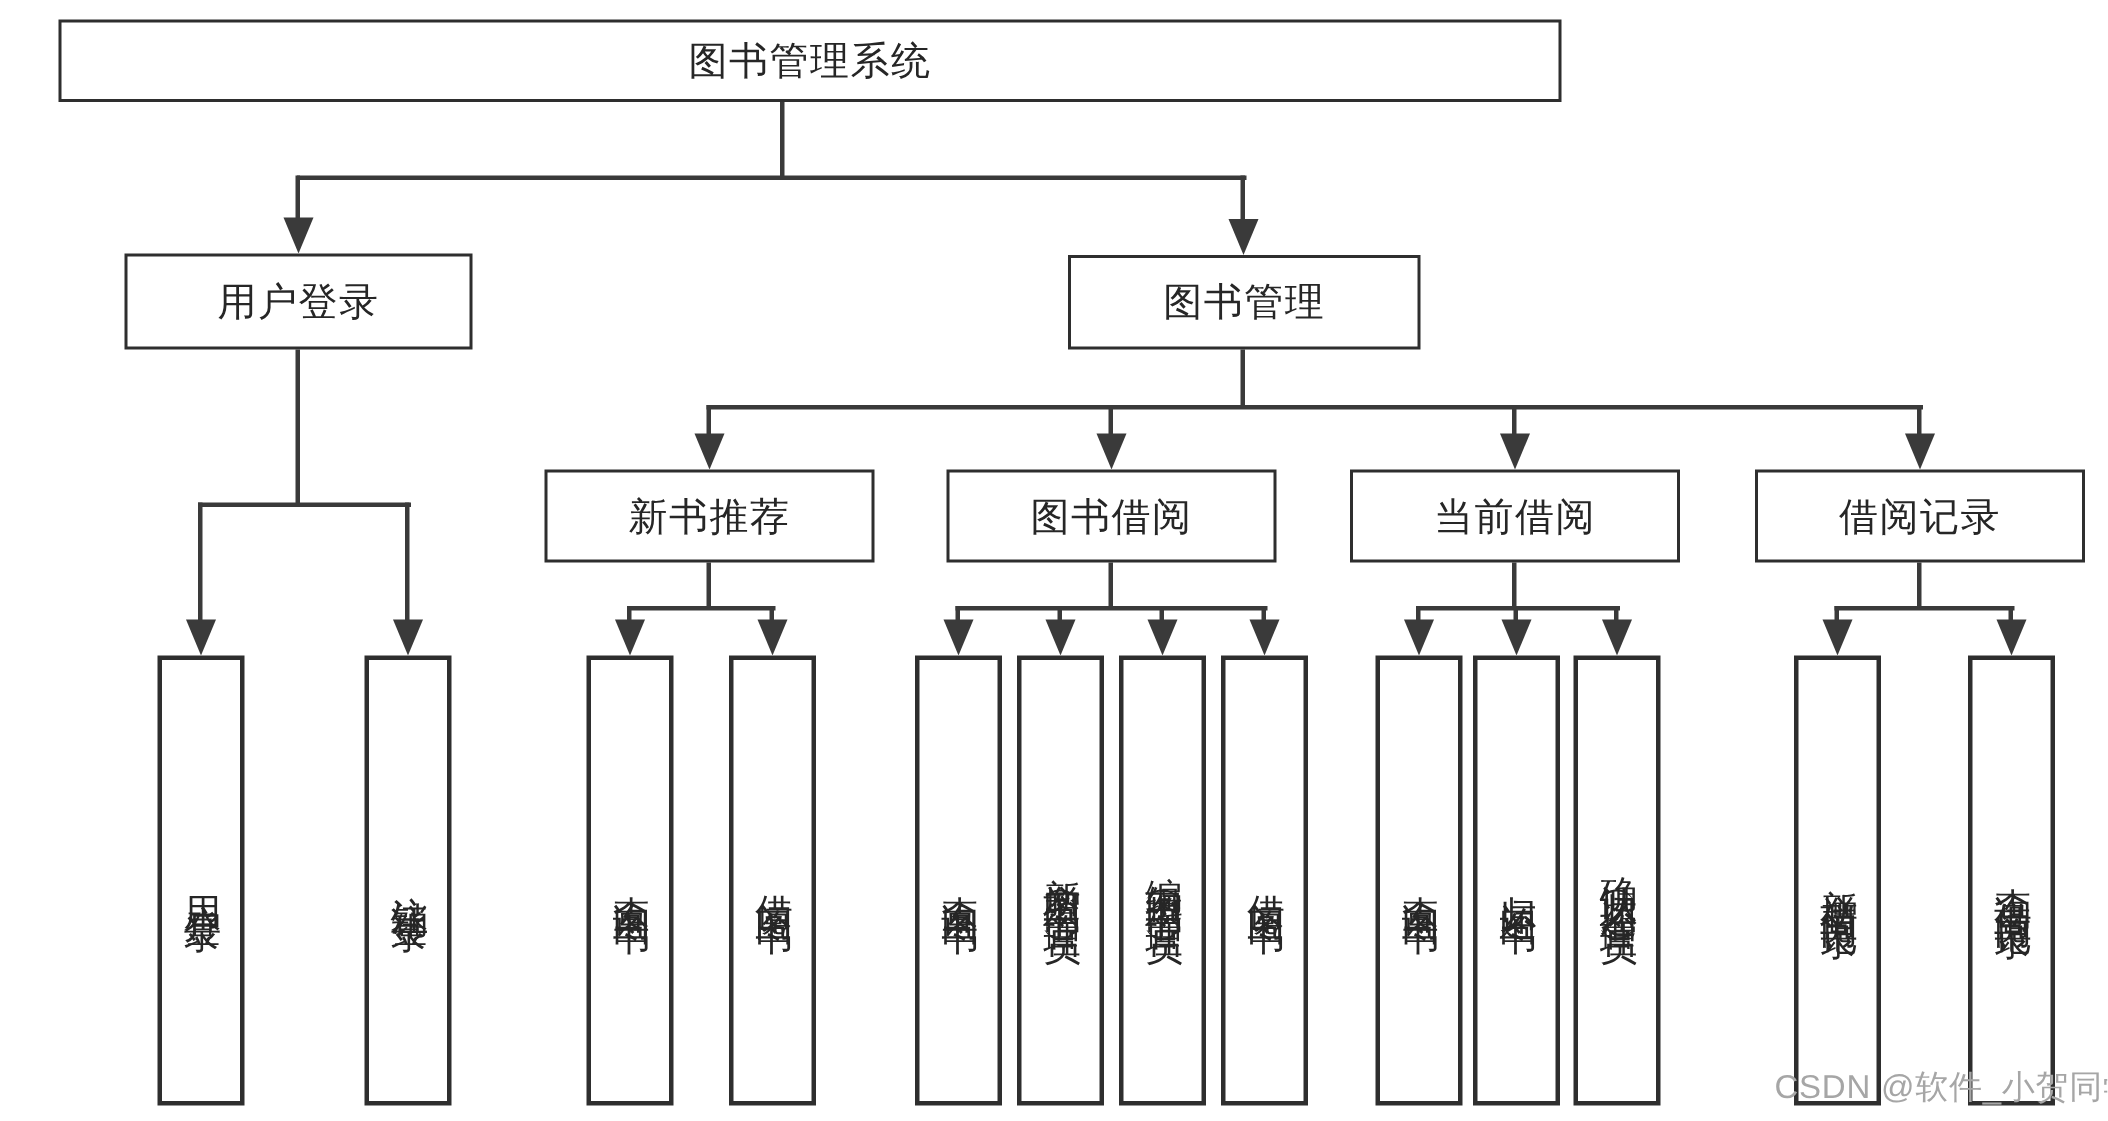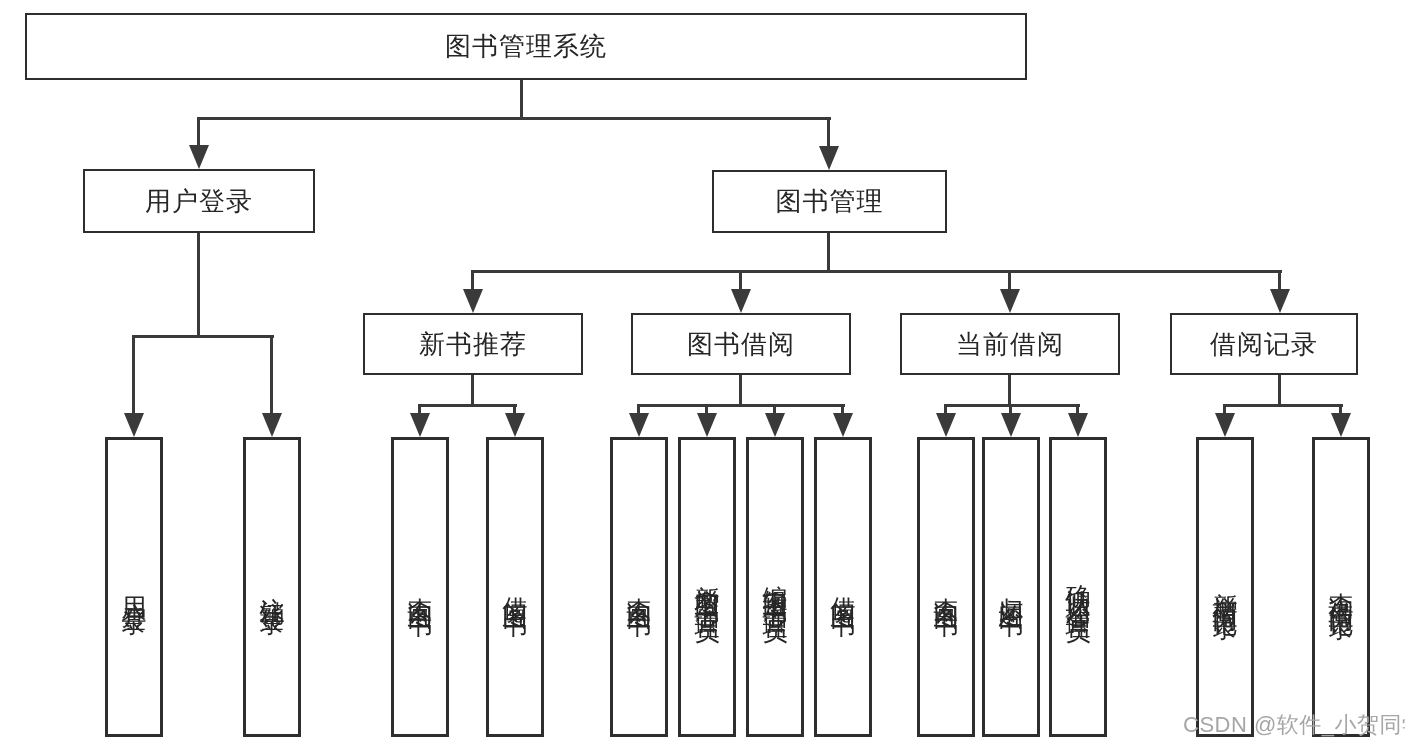--- a/index.html
+++ b/index.html
@@ -71,29 +71,29 @@
     letter-spacing: 0.5px;
     white-space: nowrap;
     z-index: 5;
   }
 </style>
 </head>
 <body>
 
 <div class="canvas">
 
-  <div class="node" style="left:25px; top:13px; width:1002px; height:67px;font-family:Liberation Serif, serif;">图书管理系统</div>
+  <div class="node" style="left:39px; top:13px; width:1002px; height:55px;font-family:Liberation Serif, serif;">图书管理系统</div>
 
   <div class="node" style="left:83px; top:169px; width:232px; height:64px;">用户登录</div>
   <div class="node" style="left:363px; top:313px; width:220px; height:62px;">新书推荐</div>
 
   <div class="node" style="left:712px; top:170px; width:235px; height:63px;">图书管理</div>
   <div class="node" style="left:631px; top:313px; width:220px; height:62px;">图书借阅</div>
   <div class="node" style="left:900px; top:313px; width:220px; height:62px;">当前借阅</div>
-  <div class="node" style="left:1170px; top:313px; width:188px; height:62px;">借阅记录</div>
+  <div class="node" style="left:1170px; top:313px; width:220px; height:62px;">借阅记录</div>
 
   <div class="leaf" style="left:105px; width:58px;">
     <span class="vtext">用户登录</span>
   </div>
   <div class="leaf" style="left:243px; width:58px;">
     <span class="vtext">注销登录</span>
   </div>
 
   <div class="leaf" style="left:391px; width:58px;">
     <span class="vtext">查询图书</span>

